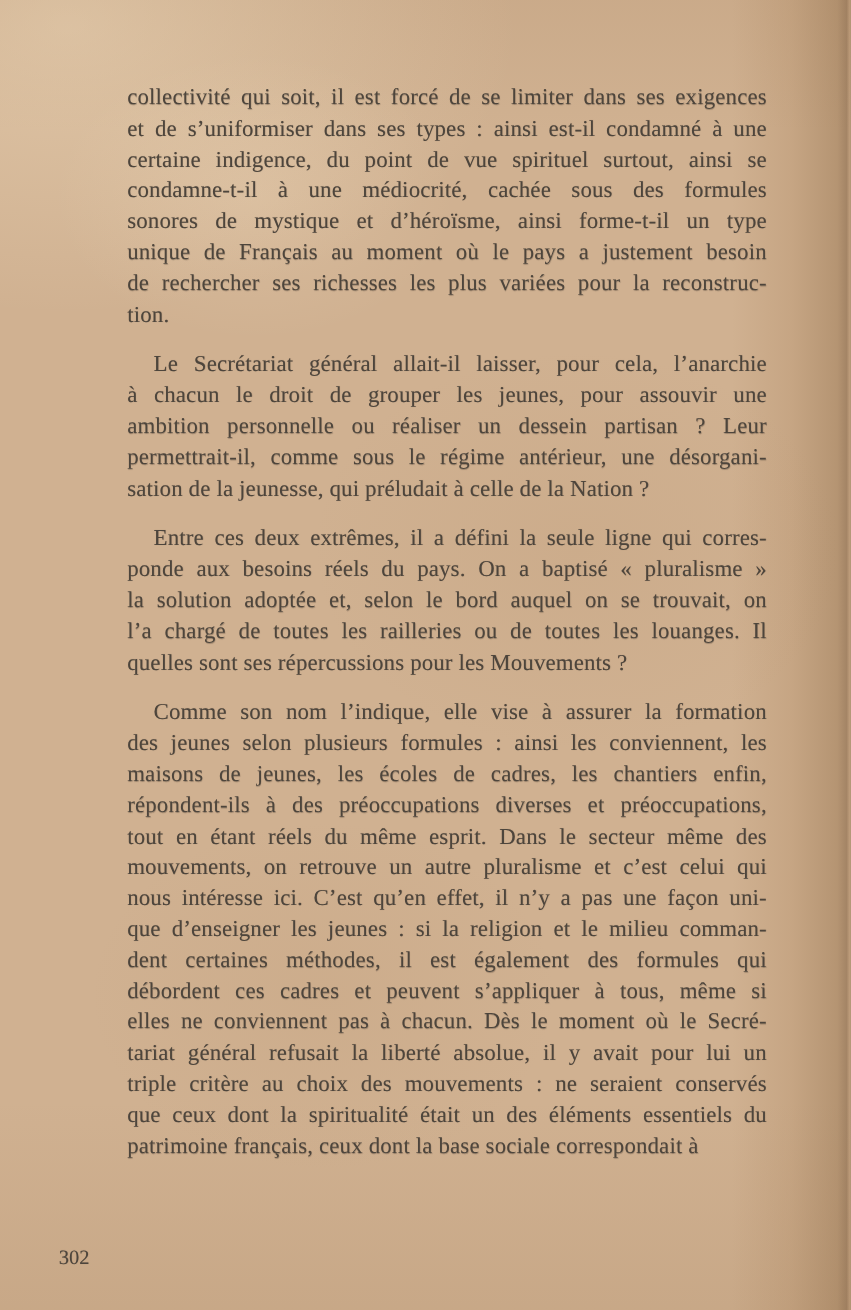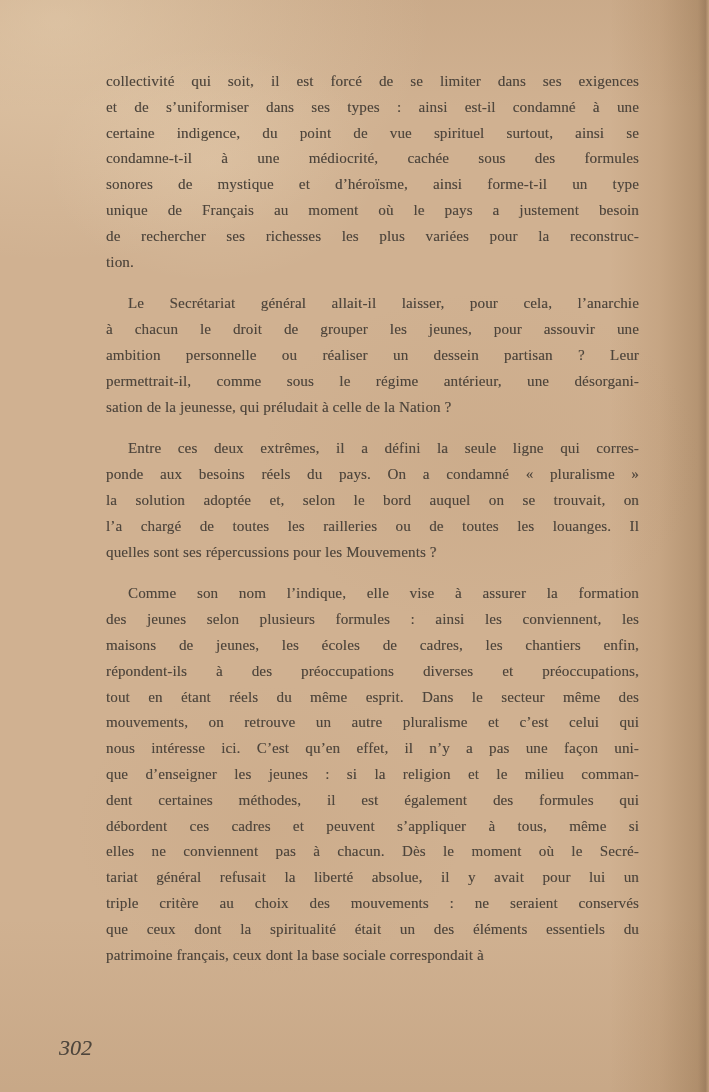--- a/index.html
+++ b/index.html
@@ -13,40 +13,39 @@
       radial-gradient(320px 240px at 68% 42%, rgba(168,128,88,0.10), transparent 70%),
       radial-gradient(280px 210px at 38% 76%, rgba(172,132,92,0.10), transparent 70%),
       linear-gradient(to right, transparent 0 86%, rgba(146,104,62,0.16) 93%, rgba(124,88,50,0.32) 98.4%, rgba(98,66,36,0.40) 99.5%, rgba(176,136,96,0.30) 100%),
       linear-gradient(to bottom, rgba(150,112,74,0.10), transparent 10%, transparent 84%, rgba(150,112,74,0.14) 100%),
       #d0b191;
     font-family:"Liberation Serif","DejaVu Serif",serif;
   }
   .text-block{
     position:absolute;left:106px;top:69px;width:533px;
     color:#4d453c;
-    font-size:15px;line-height:25.8px;
+    font-size:19px;line-height:25.8px;
     letter-spacing:0.15px;
     text-shadow:0.3px 0.3px 0.6px rgba(62,52,42,0.35);
   }
   .para{margin:0 0 16px 0;}
   .para.indent-first .line:first-child{text-indent:22px;font-family:Liberation Serif, serif;}
   .line{
     text-align:justify;
     -moz-text-align-last:justify;
     text-align-last:justify;
   }
   .line.last{
     -moz-text-align-last:left;
     text-align-last:left;
   }
   .page-number{
-    position:absolute;left:59px;top:1035px;
-    color:#4d453c;font-size:22px;line-height:25px;
+    position:absolute;left:49px;top:1035px;
+    color:#4d453c;font-size:17px;line-height:25px;
     text-shadow:0.3px 0.3px 0.6px rgba(62,52,42,0.35);
-    font-style:italic;
   }
 </style>
 </head>
 <body>
 
 <div class="page">
   <div class="text-block">
 
     <div class="para">
       <div class="line">collectivité qui soit, il est forcé de se limiter dans ses exigences</div>
@@ -62,21 +61,21 @@
     <div class="para indent-first">
       <div class="line">Le Secrétariat général allait-il laisser, pour cela, l’anarchie</div>
       <div class="line">à chacun le droit de grouper les jeunes, pour assouvir une</div>
       <div class="line">ambition personnelle ou réaliser un dessein partisan ? Leur</div>
       <div class="line">permettrait-il, comme sous le régime antérieur, une désorgani-</div>
       <div class="line last">sation de la jeunesse, qui préludait à celle de la Nation ?</div>
     </div>
 
     <div class="para indent-first">
       <div class="line">Entre ces deux extrêmes, il a défini la seule ligne qui corres-</div>
-      <div class="line">ponde aux besoins réels du pays. On a condamné « pluralisme »</div>
+      <div class="line">ponde aux besoins réels du pays. On a baptisé « pluralisme »</div>
       <div class="line">la solution adoptée et, selon le bord auquel on se trouvait, on</div>
       <div class="line">l’a chargé de toutes les railleries ou de toutes les louanges. Il</div>
       <div class="line last">quelles sont ses répercussions pour les Mouvements ?</div>
     </div>
 
     <div class="para indent-first">
       <div class="line">Comme son nom l’indique, elle vise à assurer la formation</div>
       <div class="line">des jeunes selon plusieurs formules : ainsi les conviennent, les</div>
       <div class="line">maisons de jeunes, les écoles de cadres, les chantiers enfin,</div>
       <div class="line">répondent-ils à des préoccupations diverses et préoccupations,</div>

